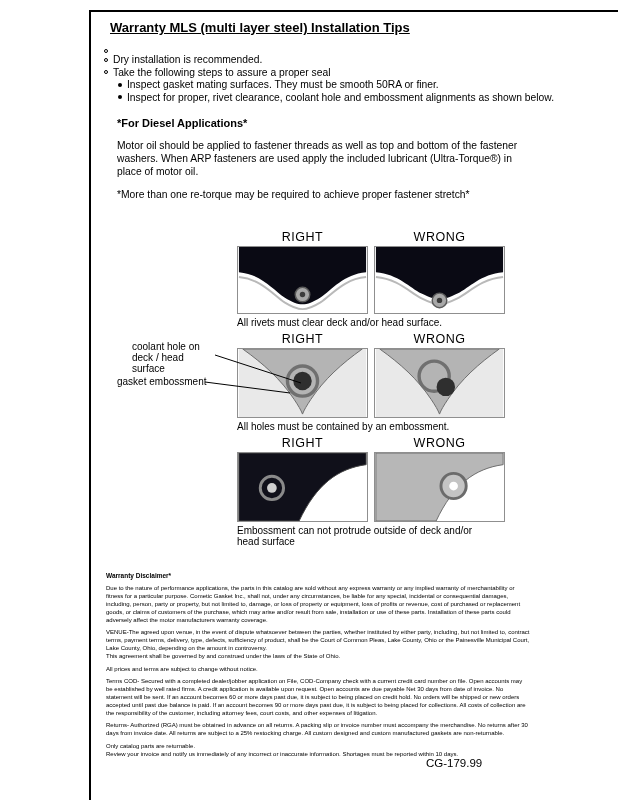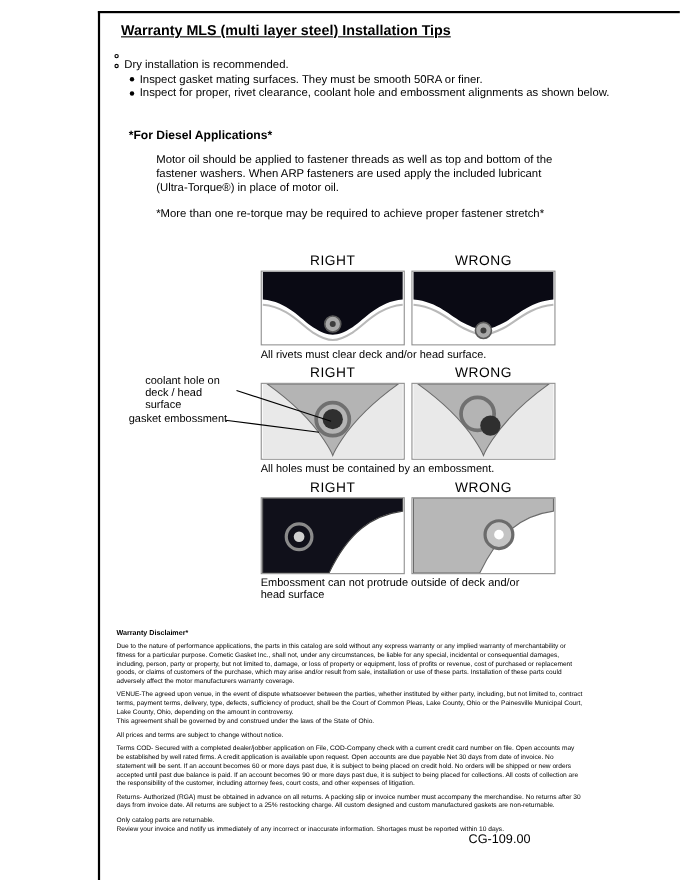--- a/index.html
+++ b/index.html
@@ -20,21 +20,21 @@
   }
 
   .bullets { position: absolute; left: 104px; top: 45px; font-size: 10.3px; }
   .bullet { display: flex; align-items: flex-start; margin-bottom: 1.5px; }
   .bullet.sub { margin-left: 14px; }
   .marker-hollow { flex: 0 0 auto; width: 4px; height: 4px; border: 1px solid #000; border-radius: 50%; margin: 3.5px 5px 0 0; }
   .marker-solid  { flex: 0 0 auto; width: 4px; height: 4px; background: #000; border-radius: 50%; margin: 3.5px 5px 0 0; }
 
   .diesel { position: absolute; left: 117px; top: 116px; width: 404px; font-size: 10.3px; line-height: 1.28; }
   .diesel-heading { font-size: 11px; font-weight: bold; margin-bottom: 9px; }
-  .diesel p { margin-bottom: 9px; margin-left: 25px; }
+  .diesel p { margin-bottom: 9px; }
 
   .dg { position: absolute; left: 237px; width: 268px; }
   .dg-row1 { top: 230px; }
   .dg-row2 { top: 332px; }
   .dg-row3 { top: 436px; }
   .dg-labels { display: flex; gap: 6px; margin-bottom: 2px; }
   .dg-labels span { width: 131px; text-align: center; font-size: 12.5px; letter-spacing: 0.5px; }
   .dg-panels { display: flex; gap: 6px; }
   .panel { display: block; border: 1px solid #8f8f8f; background: #fff; }
   .dg-caption { margin-top: 3px; font-size: 10px; }
@@ -59,20 +59,24 @@
 
 <h1 class="title">Warranty MLS (multi layer steel) Installation Tips</h1>
 
 <div class="bullets">
   <div class="bullet">
     <span class="marker-hollow"></span>
   </div>
   <div class="bullet">
     <span class="marker-hollow"></span>
     <span>Dry installation is recommended.</span>
+  </div>
+  <div class="bullet">
+    <span class="marker-hollow"></span>
+    <span>Take the following steps to assure a proper seal</span>
   </div>
   <div class="bullet sub">
     <span class="marker-solid"></span>
     <span>Inspect gasket mating surfaces.  They must be smooth 50RA or finer.</span>
   </div>
   <div class="bullet sub">
     <span class="marker-solid"></span>
     <span>Inspect for proper, rivet clearance, coolant hole and embossment alignments as shown below.</span>
   </div>
 </div>
@@ -163,13 +167,13 @@
   <p>Due to the nature of performance applications, the parts in this catalog are sold without any express warranty or any implied warranty of merchantability or fitness for a particular purpose.  Cometic Gasket Inc., shall not, under any circumstances, be liable for any special, incidental or consequential damages, including, person, party or property, but not limited to, damage, or loss of property or equipment, loss of profits or revenue, cost of purchased or replacement goods, or claims of customers of the purchase, which may arise and/or result from sale, installation or use of these parts.  Installation of these parts could adversely affect the motor manufacturers warranty coverage.</p>
   <p>VENUE-The agreed upon venue, in the event of dispute whatsoever between the parties, whether instituted by either party, including, but not limited to, contract terms, payment terms, delivery, type, defects, sufficiency of product, shall be the Court of Common Pleas, Lake County, Ohio or the Painesville Municipal Court, Lake County, Ohio, depending on the amount in controversy.
 This agreement shall be governed by and construed under the laws of the State of Ohio.</p>
   <p>All prices and terms are subject to change without notice.</p>
   <p>Terms COD- Secured with a completed dealer/jobber application on File, COD-Company check with a current credit card number on file.  Open accounts may be established by well rated firms.  A credit application is available upon request.  Open accounts are due payable Net 30 days from date of invoice.  No statement will be sent.  If an account becomes 60 or more days past due, it is subject to being placed on credit hold.  No orders will be shipped or new orders accepted until past due balance is paid.  If an account becomes 90 or more days past due, it is subject to being placed for collections.  All costs of collection are the responsibility of the customer, including attorney fees, court costs, and other expenses of litigation.</p>
   <p>Returns- Authorized (RGA) must be obtained in advance on all returns.  A packing slip or invoice number must accompany the merchandise.  No returns after 30 days from invoice date.  All returns are subject to a 25% restocking charge.  All custom designed and custom manufactured gaskets are non-returnable.</p>
   <p>Only catalog parts are returnable.
 Review your invoice and notify us immediately of any incorrect or inaccurate information.  Shortages must be reported within 10 days.</p>
 </div>
 
-<div class="footer">CG-109.00</div>
+<div class="footer">CG-179.99</div>
 
 </body></html>

